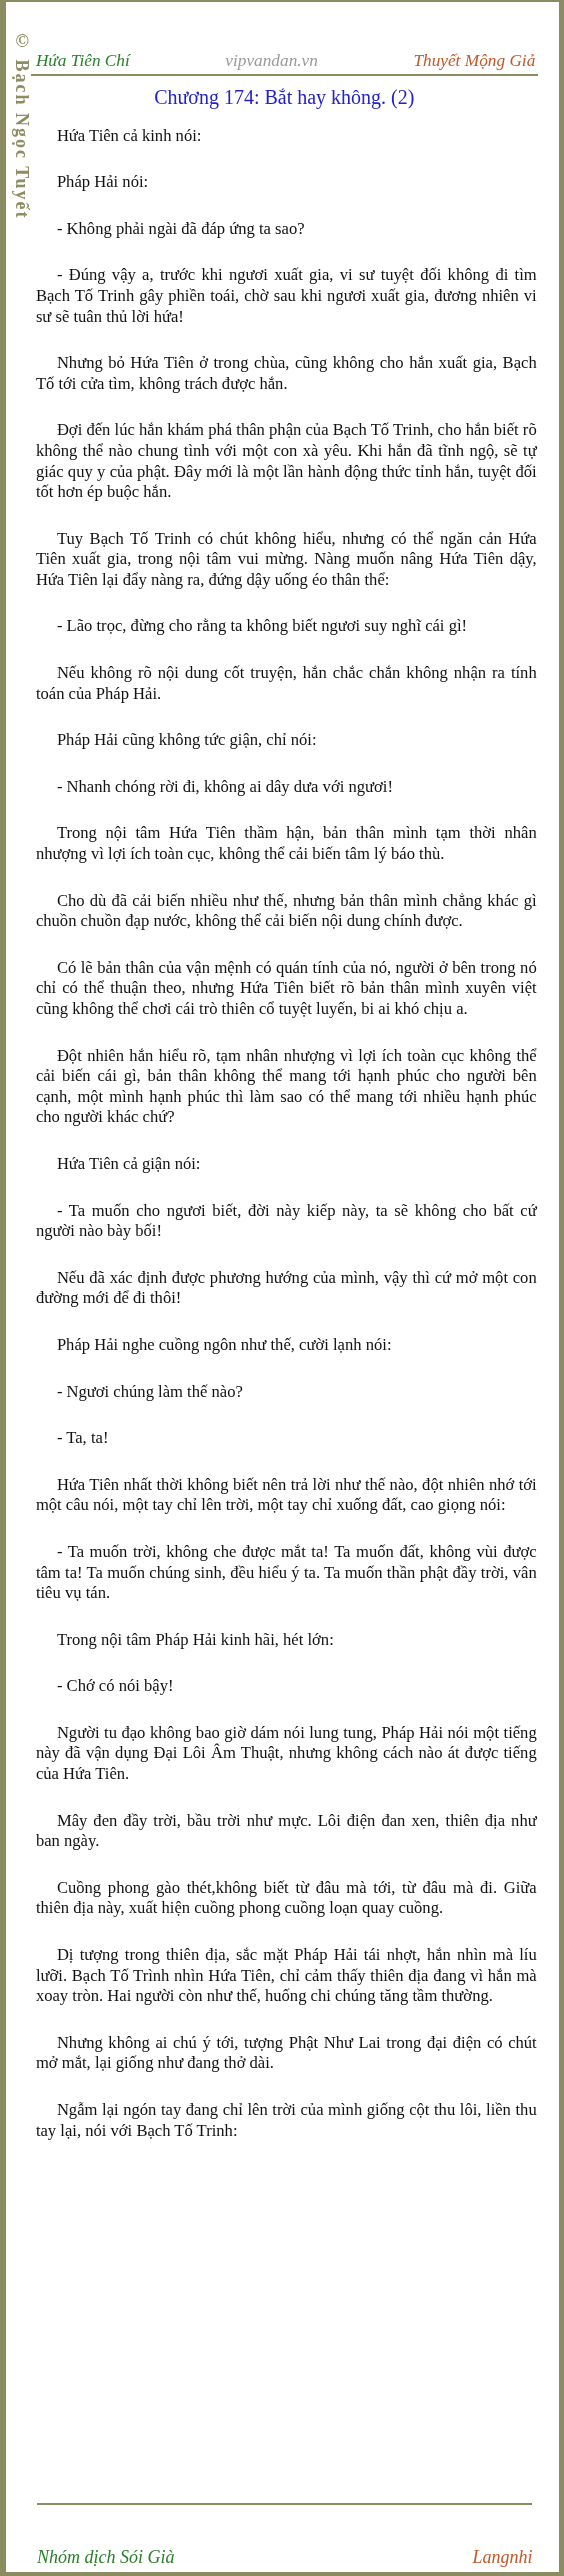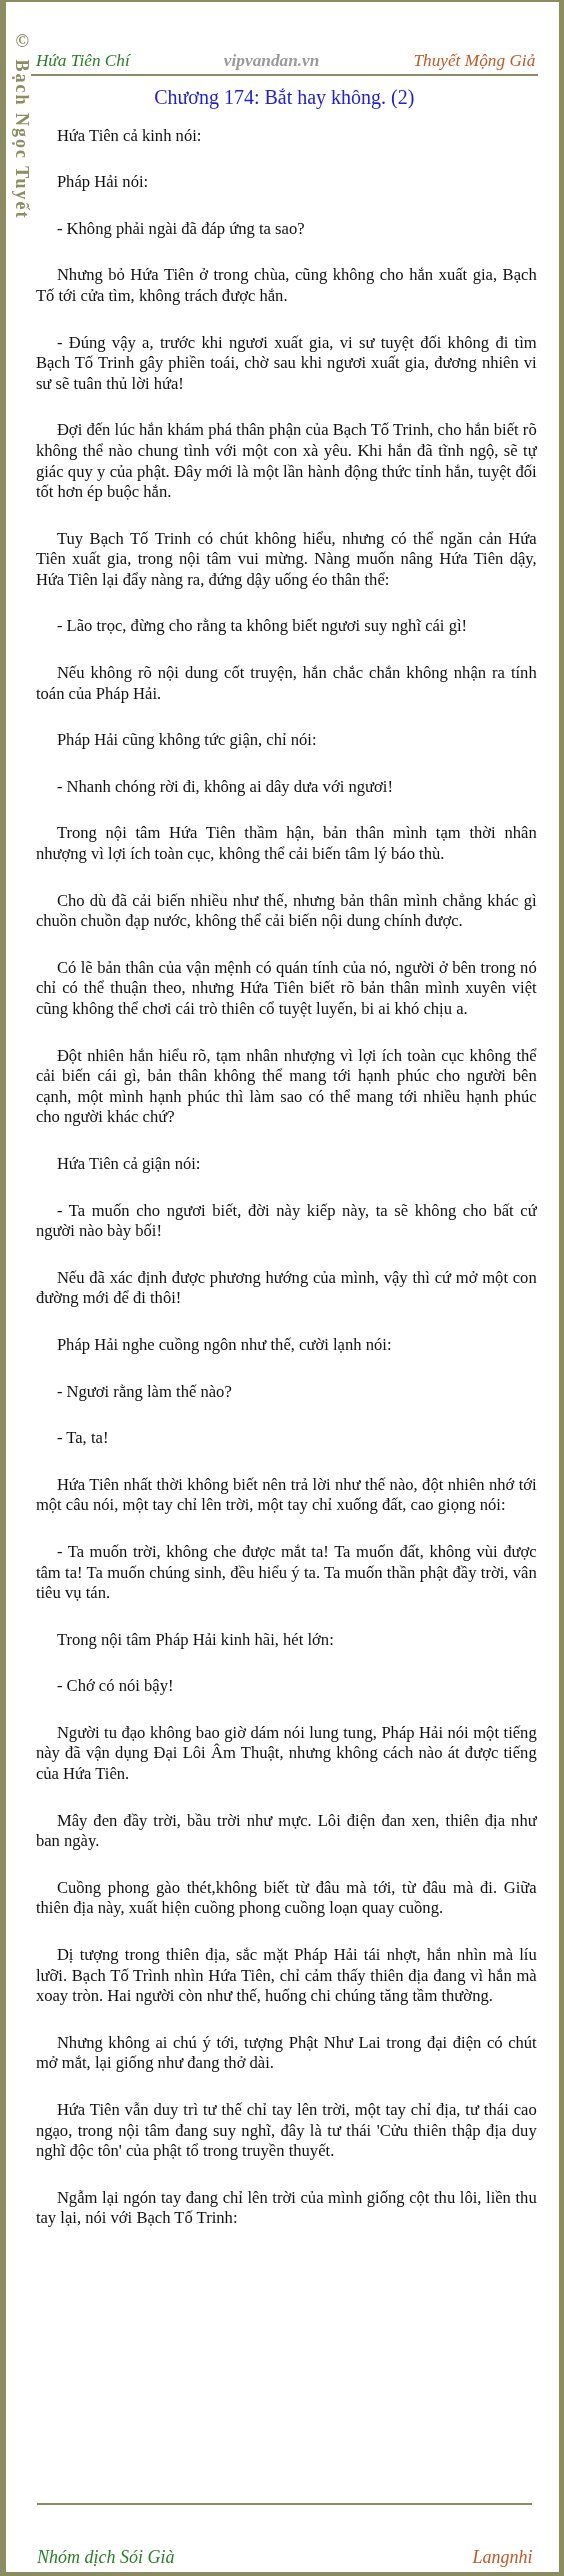--- a/index.html
+++ b/index.html
@@ -44,21 +44,21 @@
   .header{
     display:flex;
     justify-content:space-between;
     align-items:baseline;
     padding:3.3px 2.7px 2.7px 5.3px;
     font-style:italic;
     font-size:17.3px;
     margin-top:46px;
   }
   .header .h-left{color:var(--header-left);}
-  .header .h-center{color:var(--header-center);font-weight:bold;}
+  .header .h-center{color:var(--header-center);}
   .header .h-right{color:var(--header-right);}
   .rule{
     height:2px;
     background:var(--border);
   }
   .title{
     margin:8.6px 0 0 0;
     text-align:center;
     font-size:20px;
     font-weight:normal;
@@ -109,48 +109,47 @@
     </div>
 
     <div class="rule"></div>
 
     <h1 class="title">Chương 174: Bắt hay không. (2)</h1>
 
     <div class="body-text">
         <p class="para">Hứa Tiên cả kinh nói:</p>
         <p class="para">Pháp Hải nói:</p>
         <p class="para">- Không phải ngài đã đáp ứng ta sao?</p>
+        <p class="para">- Đúng vậy a, trước khi ngươi xuất gia, vi sư tuyệt đối không đi tìm Bạch Tố Trinh gây phiền toái, chờ sau khi ngươi xuất gia, đương nhiên vi sư sẽ tuân thủ lời hứa!</p>
         <p class="para">Nhưng bỏ Hứa Tiên ở trong chùa, cũng không cho hắn xuất gia, Bạch Tố tới cửa tìm, không trách được hắn.</p>
-        <p class="para">- Đúng vậy a, trước khi ngươi xuất gia, vi sư tuyệt đối không đi tìm Bạch Tố Trinh gây phiền toái, chờ sau khi ngươi xuất gia, đương nhiên vi sư sẽ tuân thủ lời hứa!</p>
         <p class="para">Đợi đến lúc hắn khám phá thân phận của Bạch Tố Trinh, cho hắn biết rõ không thể nào chung tình với một con xà yêu. Khi hắn đã tĩnh ngộ, sẽ tự giác quy y của phật. Đây mới là một lần hành động thức tỉnh hắn, tuyệt đối tốt hơn ép buộc hắn.</p>
         <p class="para">Tuy Bạch Tố Trinh có chút không hiểu, nhưng có thể ngăn cản Hứa Tiên xuất gia, trong nội tâm vui mừng. Nàng muốn nâng Hứa Tiên dậy, Hứa Tiên lại đẩy nàng ra, đứng dậy uống éo thân thể:</p>
         <p class="para">- Lão trọc, đừng cho rằng ta không biết ngươi suy nghĩ cái gì!</p>
         <p class="para">Nếu không rõ nội dung cốt truyện, hắn chắc chắn không nhận ra tính toán của Pháp Hải.</p>
         <p class="para">Pháp Hải cũng không tức giận, chỉ nói:</p>
         <p class="para">- Nhanh chóng rời đi, không ai dây dưa với ngươi!</p>
         <p class="para">Trong nội tâm Hứa Tiên thầm hận, bản thân mình tạm thời nhân nhượng vì lợi ích toàn cục, không thể cải biến tâm lý báo thù.</p>
         <p class="para">Cho dù đã cải biến nhiều như thế, nhưng bản thân mình chẳng khác gì chuồn chuồn đạp nước, không thể cải biến nội dung chính được.</p>
         <p class="para">Có lẽ bản thân của vận mệnh có quán tính của nó, người ở bên trong nó chỉ có thể thuận theo, nhưng Hứa Tiên biết rõ bản thân mình xuyên việt cũng không thể chơi cái trò thiên cổ tuyệt luyến, bi ai khó chịu a.</p>
         <p class="para">Đột nhiên hắn hiểu rõ, tạm nhân nhượng vì lợi ích toàn cục không thể cải biến cái gì, bản thân không thể mang tới hạnh phúc cho người bên cạnh, một mình hạnh phúc thì làm sao có thể mang tới nhiều hạnh phúc cho người khác chứ?</p>
         <p class="para">Hứa Tiên cả giận nói:</p>
         <p class="para">- Ta muốn cho ngươi biết, đời này kiếp này, ta sẽ không cho bất cứ người nào bày bối!</p>
         <p class="para">Nếu đã xác định được phương hướng của mình, vậy thì cứ mở một con đường mới để đi thôi!</p>
         <p class="para">Pháp Hải nghe cuồng ngôn như thế, cười lạnh nói:</p>
-        <p class="para">- Ngươi rằng làm thế nào?</p>
+        <p class="para">- Ngươi chúng làm thế nào?</p>
         <p class="para">- Ta, ta!</p>
         <p class="para">Hứa Tiên nhất thời không biết nên trả lời như thế nào, đột nhiên nhớ tới một câu nói, một tay chỉ lên trời, một tay chỉ xuống đất, cao giọng nói:</p>
         <p class="para">- Ta muốn trời, không che được mắt ta! Ta muốn đất, không vùi được tâm ta! Ta muốn chúng sinh, đều hiểu ý ta. Ta muốn thần phật đầy trời, vân tiêu vụ tán.</p>
         <p class="para">Trong nội tâm Pháp Hải kinh hãi, hét lớn:</p>
         <p class="para">- Chớ có nói bậy!</p>
         <p class="para">Người tu đạo không bao giờ dám nói lung tung, Pháp Hải nói một tiếng này đã vận dụng Đại Lôi Âm Thuật, nhưng không cách nào át được tiếng của Hứa Tiên.</p>
         <p class="para">Mây đen đầy trời, bầu trời như mực. Lôi điện đan xen, thiên địa như ban ngày.</p>
         <p class="para">Cuồng phong gào thét,không biết từ đâu mà tới, từ đâu mà đi. Giữa thiên địa này, xuất hiện cuồng phong cuồng loạn quay cuồng.</p>
         <p class="para">Dị tượng trong thiên địa, sắc mặt Pháp Hải tái nhợt, hắn nhìn mà líu lưỡi. Bạch Tố Trình nhìn Hứa Tiên, chỉ cảm thấy thiên địa đang vì hắn mà xoay tròn. Hai người còn như thế, huống chi chúng tăng tầm thường.</p>
         <p class="para">Nhưng không ai chú ý tới, tượng Phật Như Lai trong đại điện có chút mở mắt, lại giống như đang thở dài.</p>
-        <p class="para">Hứa Tiên vẫn duy trì tư thế chỉ tay lên trời, một tay chỉ địa, tư thái cao ngạo, trong nội tâm đang suy nghĩ, đây là tư thái 'Cửu thiên thập địa duy nghĩ độc tôn' của phật tổ trong truyền thuyết.</p>
         <p class="para">Ngẫm lại ngón tay đang chỉ lên trời của mình giống cột thu lôi, liền thu tay lại, nói với Bạch Tố Trinh:</p>
       </div>
 
   </div>
 
   <div class="footer-area">
     <div class="rule"></div>
     <div class="footer-row">
       <span class="f-left">Nhóm dịch Sói Già</span>
       <span class="f-right">Langnhi</span>

